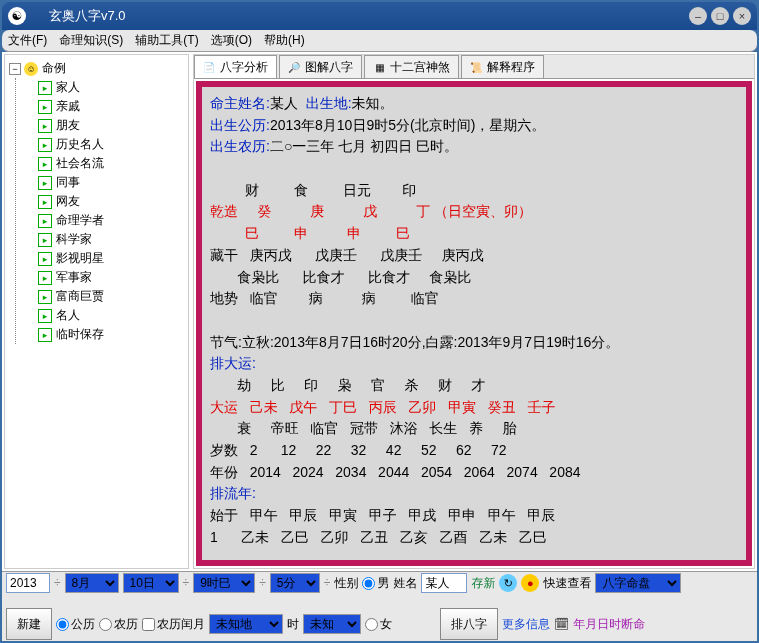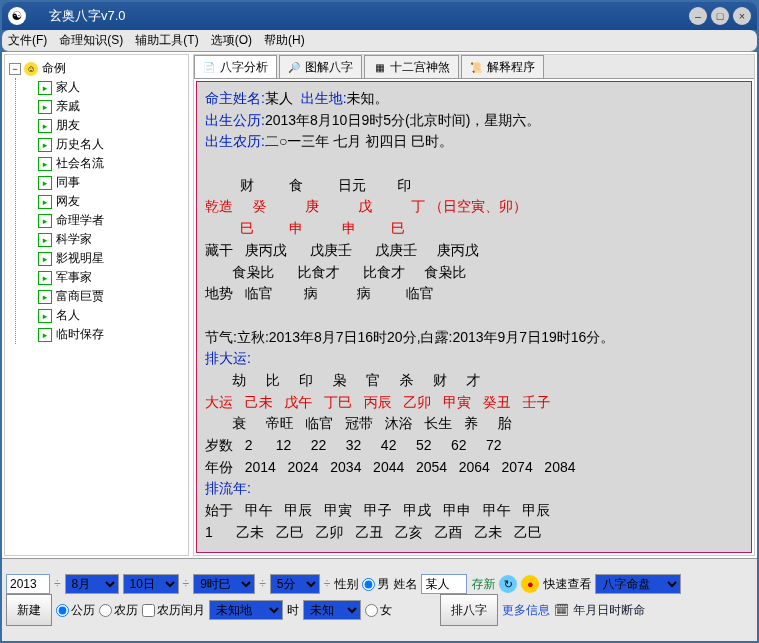--- a/index.html
+++ b/index.html
@@ -18,25 +18,25 @@
 .tree .ticon { width: 12px; height: 12px; border: 1px solid #888; display: inline-flex; align-items: center; justify-content: center; font-size: 9px; margin-right: 3px; background: #fff; }
 .tree .smile { width: 14px; height: 14px; border-radius: 50%; background: #ffdb3a; margin-right: 4px; display: inline-flex; align-items: center; justify-content: center; font-size: 9px; }
 .tree .leaf { margin-left: 18px; display: flex; align-items: center; padding: 1px 0; cursor: pointer; }
 .tree .licn { width: 14px; height: 14px; background: #fff; border: 1px solid #0a0; margin-right: 4px; display: inline-flex; align-items: center; justify-content: center; font-size: 9px; color: #0a0; }
 .tree .dotted { border-left: 1px dotted #888; margin-left: 8px; padding-left: 4px; }
 .content { flex: 1; display: flex; flex-direction: column; margin: 2px; border: 1px solid #ccc; }
 .tabs { height: 24px; display: flex; background: #e8e8e8; border-bottom: 1px solid #999; }
 .tab { padding: 3px 8px; border: 1px solid #999; border-bottom: none; background: #f0f0f0; margin-right: 2px; cursor: pointer; display: flex; align-items: center; font-size: 12px; }
 .tab.active { background: #fff; }
 .tab .ticon2 { width: 14px; height: 14px; margin-right: 3px; display: inline-flex; align-items: center; justify-content: center; font-size: 10px; }
-.docarea { flex: 1; background: #d8d8d8; padding: 6px 8px; overflow-y: auto; font-size: 14px; line-height: 1.55; border: 1px solid #be185d; margin: 2px; }
+.docarea { flex: 1; background: #d8d8d8; padding: 6px 8px; overflow-y: auto; font-size: 14px; line-height: 1.55; border: 6px solid #be185d; margin: 2px; }
 .docarea .line { white-space: pre; }
 .red { color: #e00000; }
 .blue { color: #0020c0; }
-.bottombar { background: #e8e8e8; border-top: 1px solid #999; padding: 15px 4px; display: flex; flex-direction: column; gap: 0; }
+.bottombar { background: #e8e8e8; border-top: 1px solid #999; padding: 1px 4px; display: flex; flex-direction: column; gap: 15px; }
 .brow { display: flex; align-items: center; gap: 4px; flex-wrap: nowrap; }
 .inp { border: 1px solid #7a9ccf; background: #fff; height: 20px; padding: 0 3px; font-size: 12px; }
 .sel { border: 1px solid #999; background: #1d4ed8; height: 20px; padding: 0 2px; font-size: 12px; }
 .btn { border: 1px solid #888; background: linear-gradient(#fff,#ddd); height: 32px; padding: 0 10px; font-size: 12px; cursor: pointer; }
 .sep { color: #888; }
 .lbl { font-size: 12px; }
 .radio { display: inline-flex; align-items: center; gap: 2px; }
 .statusbtn { width: 18px; height: 18px; border-radius: 50%; display: inline-flex; align-items: center; justify-content: center; font-size: 11px; }
 </style>
 </head>
@@ -217,16 +217,16 @@
       <span class="lbl">时</span>
       <select class="sel" style="width:58px"><option>未知</option></select>
       <span class="radio">
           <input type="radio" style="">
           <span>女</span>
         </span>
       <span style="flex:0 0 40px"></span>
       <button class="btn">排八字</button>
       <span class="lbl" style="color:#1d4ed8">更多信息</span>
       <span>🗓</span>
-      <span class="lbl" style="color:#0f172a">年月日时断命</span>
+      <span class="lbl" style="color:#a21caf">年月日时断命</span>
     </div>
   </div>
 </div>
 
 </body></html>

